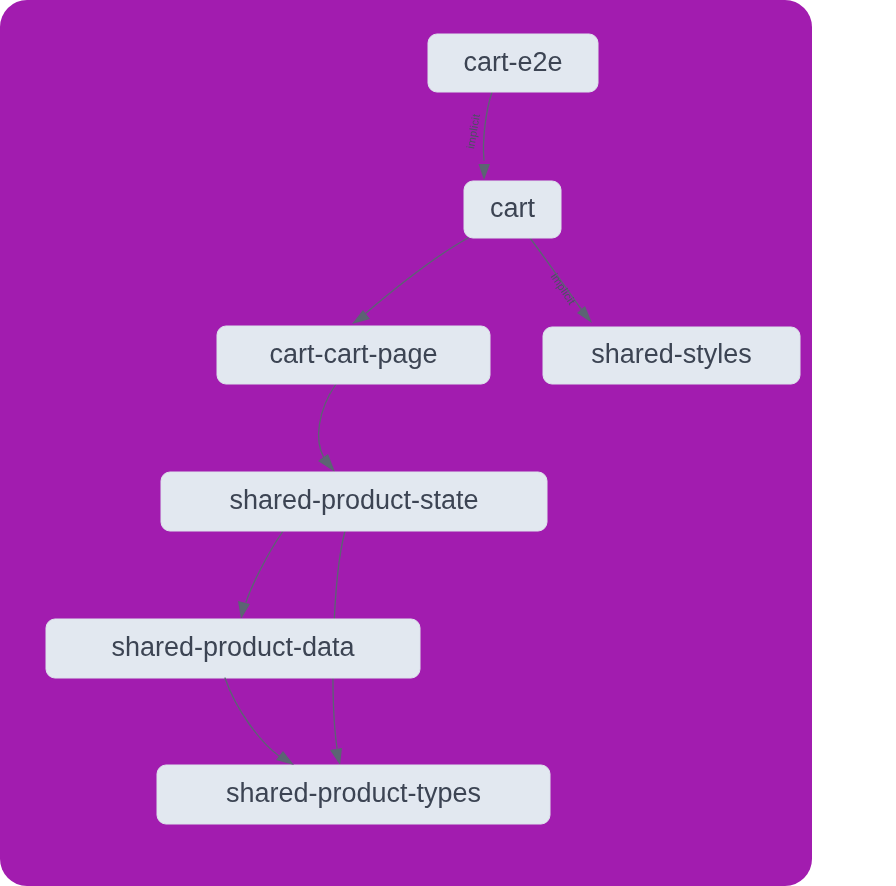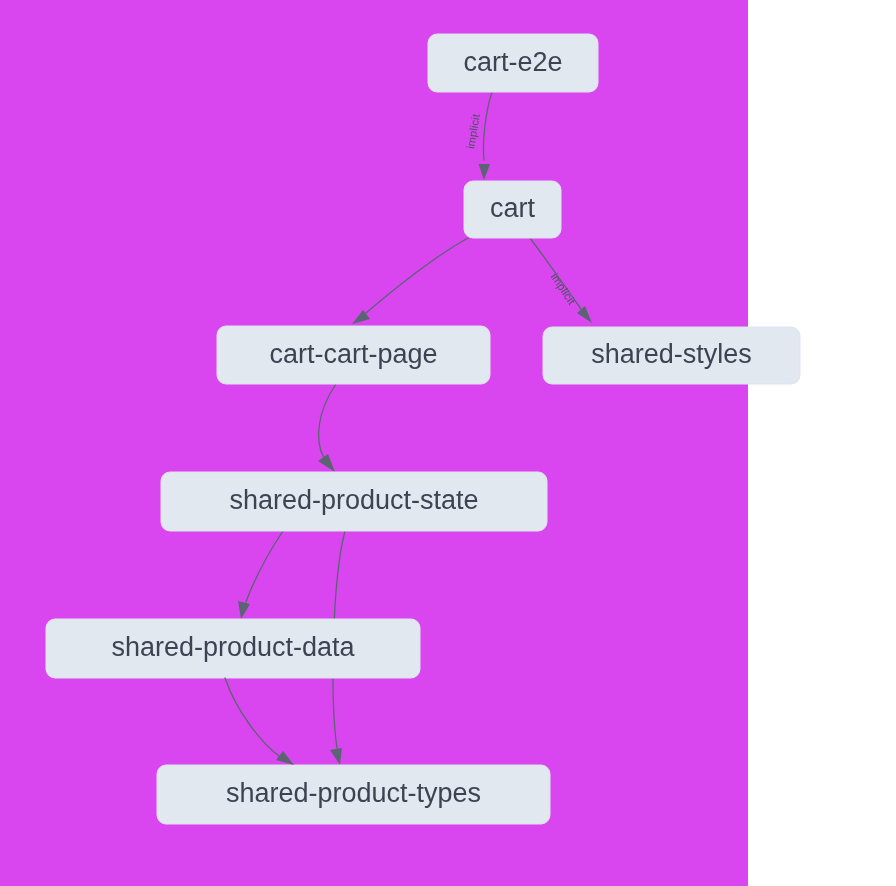--- a/index.html
+++ b/index.html
@@ -9,23 +9,24 @@
     background: #ffffff;
   }
   body {
     width: 896px;
     height: 886px;
     font-family: "Liberation Sans", sans-serif;
     overflow: hidden;
   }
   #graph-root {
     position: relative;
-    width: 748px;
+    width: 812px;
     height: 886px;
-    background: #d946ef;
+    background: #a21caf;
+    border-radius: 27px;
   }
   #graph-svg {
     position: absolute;
     left: 0;
     top: 0;
     width: 896px;
     height: 886px;
     display: block;
   }
   .edge-path {

